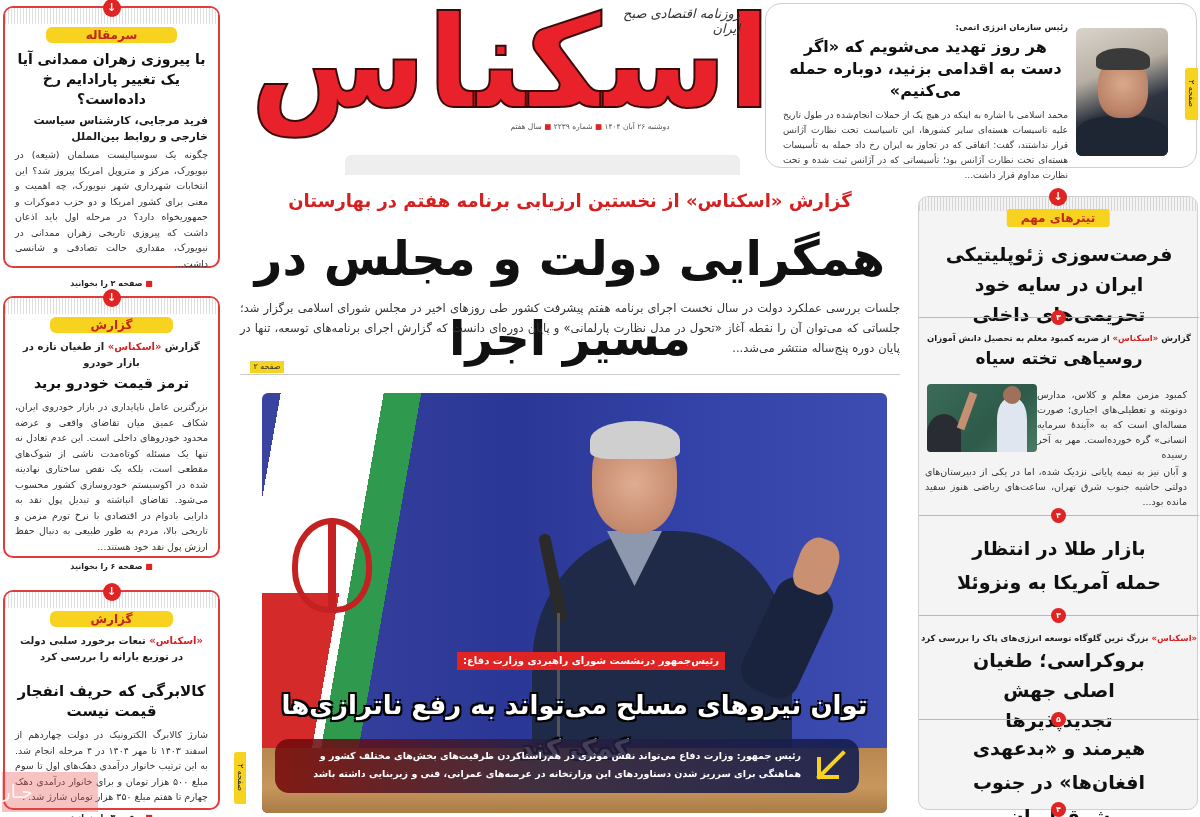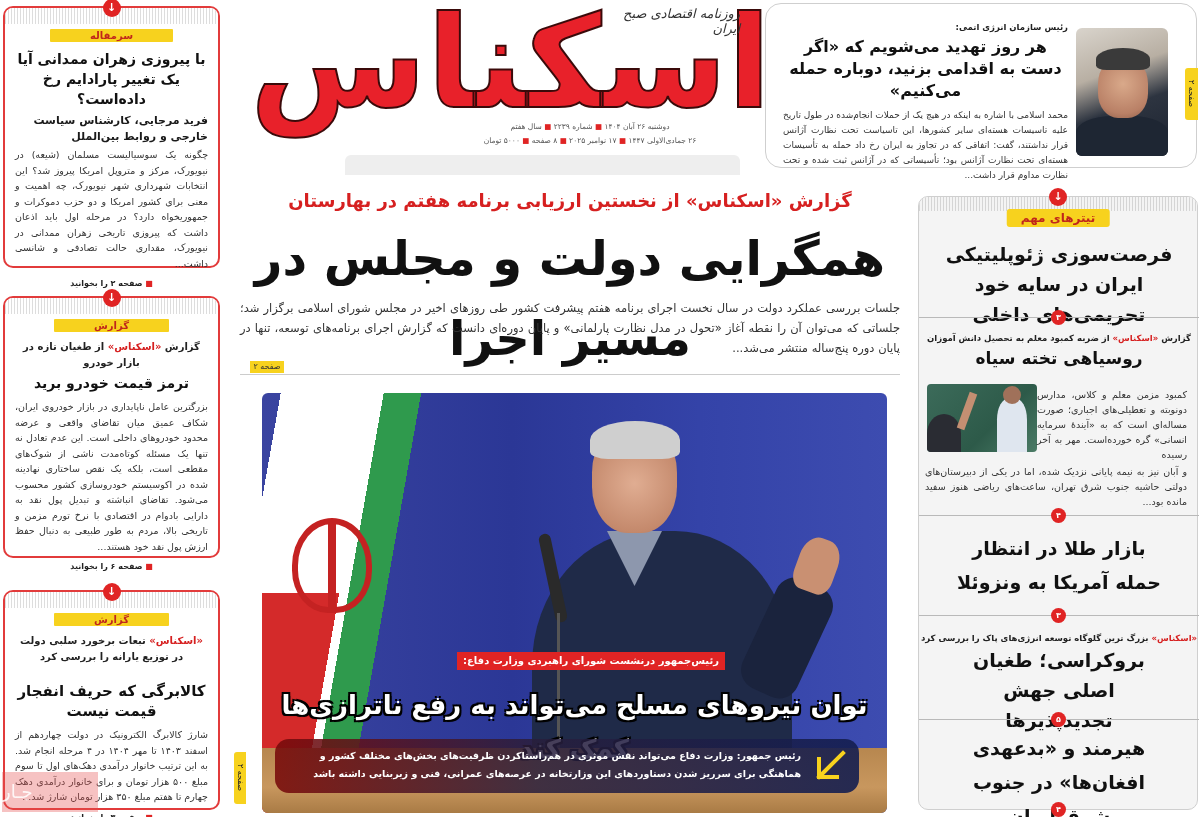--- a/index.html
+++ b/index.html
@@ -30,23 +30,23 @@
   .down-badge {
     position: absolute; top: -9px; left: 50%; transform: translateX(-50%);
     width: 18px; height: 18px; border-radius: 50%;
     background: #e02424; color: #fff;
     font-size: 11px; line-height: 18px; text-align: center; font-weight: bold;
   }
   .tag {
     display: inline-block;
     background: #f7d21e;
     color: #c0261b;
-    font-size: 10px; font-weight: bold;
+    font-size: 12px; font-weight: bold;
     padding: 1px 40px; margin-top: 2px;
-    border-radius: 1px;
+    border-radius: 6px;
     position: relative; z-index: 2;
   }
   .side-title {
     font-weight: bold; font-size: 14px; line-height: 20px; margin-top: 6px; color: #111;
   }
   .side-kicker { font-weight: bold; font-size: 10px; line-height: 16px; margin-top: 6px; color: #222; }
   .kick-red { color: #d62020; }
   .side-author { font-weight: bold; font-size: 11px; line-height: 16px; text-align: right; margin-top: 4px; }
   .side-body {
     font-size: 9.5px; line-height: 15.5px; text-align: justify; color: #333; margin-top: 2px;
@@ -316,23 +316,20 @@
 </div>
 
 <div class="watermark">جـار</div>
 
 <div class="logo-wrap">
   <div class="logo-text">اسکناس</div>
   <div class="logo-sub">روزنامه اقتصادی صبح ایران</div>
   <div class="dateline">
     <div>
       <span>دوشنبه ۲۶ آبان ۱۴۰۴</span><span class="dot"> ■ </span><span>شماره ۲۲۳۹</span><span class="dot"> ■ </span><span>سال هفتم</span>
-    </div>
-    <div>
-      <span>۲۶ جمادی‌الاولی ۱۴۴۷</span><span class="dot"> ■ </span><span>۱۷ نوامبر ۲۰۲۵</span><span class="dot"> ■ </span><span>۸ صفحه</span><span class="dot"> ■ </span><span>۵۰۰۰ تومان</span>
     </div>
   </div>
 </div>
 <div class="logo-bottom-bar"></div>
 
 <div class="top-right">
   <div class="photo">
     <div class="suit"></div>
     <div class="face"></div>
     <div class="hair"></div>

